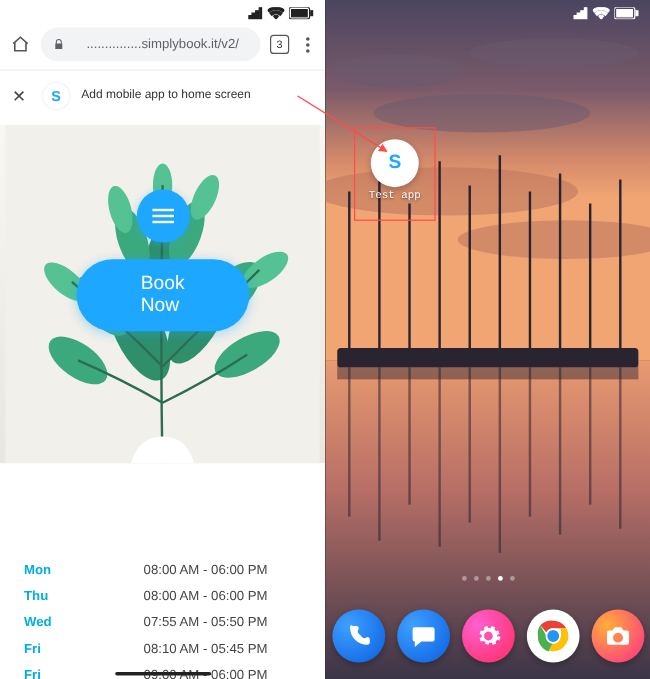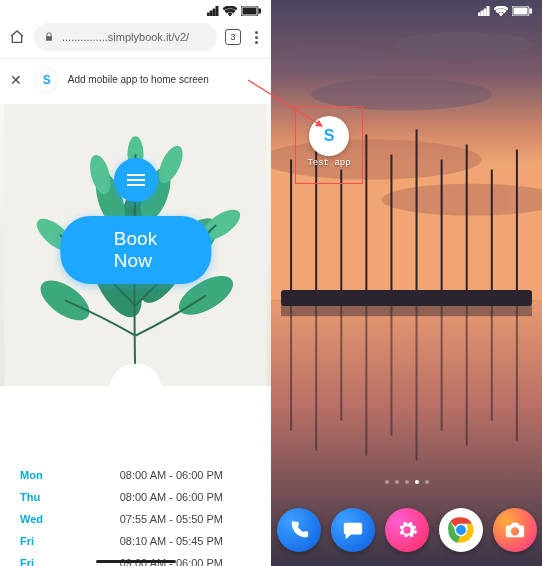--- a/index.html
+++ b/index.html
@@ -48,21 +48,21 @@
   .url-pill {
     flex: 1;
     background: #f1f3f4;
     border-radius: 16px;
     height: 28px;
     display: flex;
     align-items: center;
     padding: 0 10px;
     font-size: 11px;
     color: #5f6368;
-    gap: 8px;
+    gap: 18px;
   }
   .tab-count {
     width: 16px; height: 16px;
     border: 1.5px solid #555;
     border-radius: 3px;
     font-size: 9px;
     display: flex; align-items: center; justify-content: center;
     color: #333;
   }
   .dots { width: 14px; display:flex; flex-direction:column; align-items:center; gap:2px;}
@@ -118,21 +118,21 @@
   }
   .hamburger span{width:18px;height:2px;background:#fff;position:relative;}
   .hamburger span::before,.hamburger span::after{content:"";position:absolute;left:0;width:18px;height:2px;background:#fff;}
   .hamburger span::before{top:-5px;}
   .hamburger span::after{top:5px;}
   .book-btn {
     position:absolute;
     top:112px; left:50%; transform:translateX(-50%);
     background:#1ea7ff;
     color:#fff;
-    font-size:19px;
+    font-size:16px;
     padding: 12px 54px;
     border-radius: 30px;
     box-shadow:0 2px 10px rgba(30,167,255,.4);
   }
 
   .hours {
     position:absolute;
     top: 464px; left: 0; right: 0;
     padding: 0 20px;
   }

